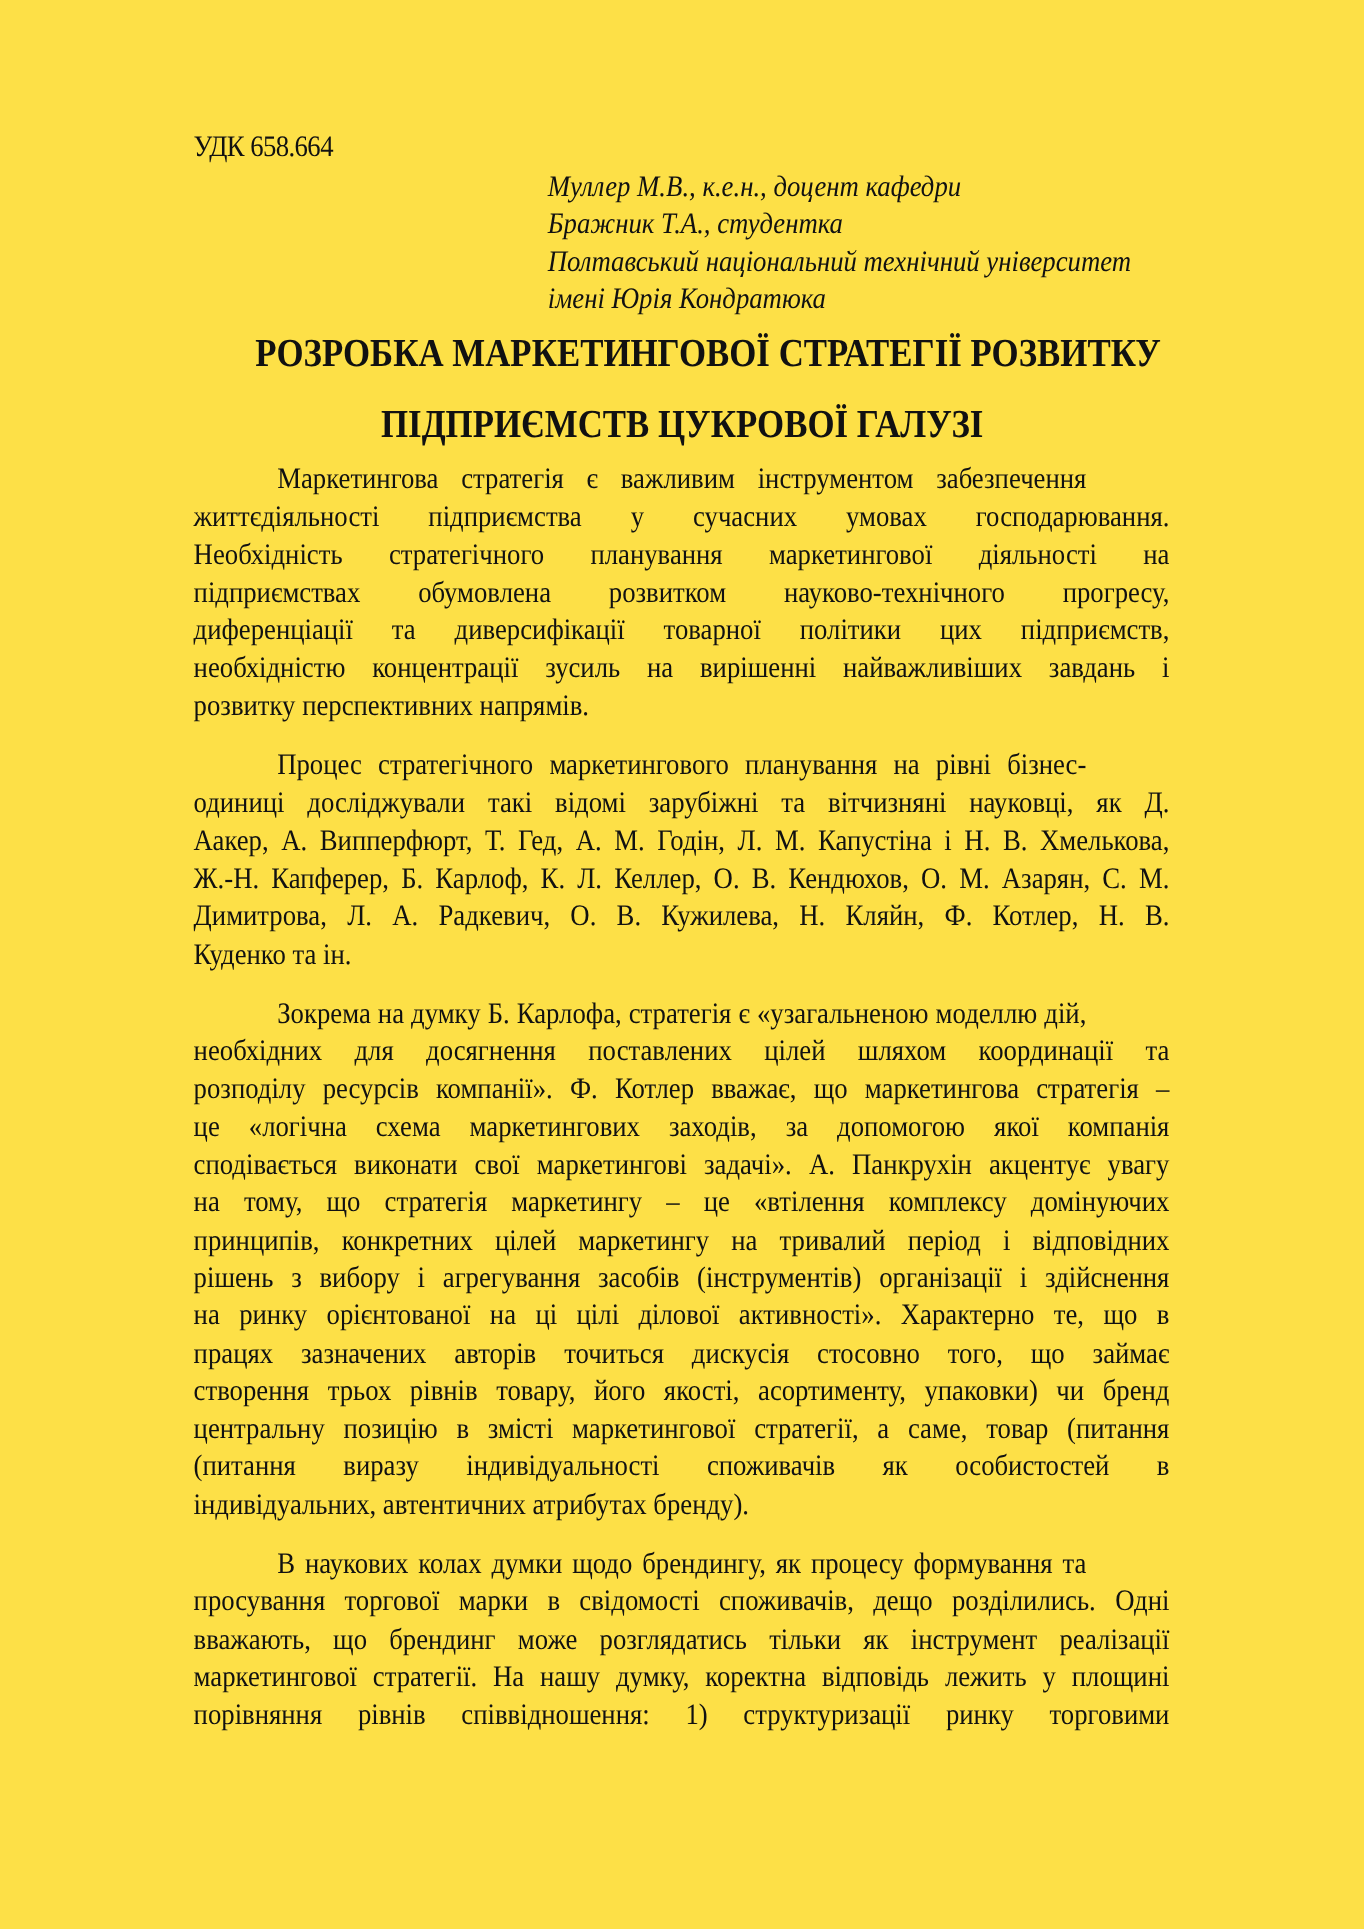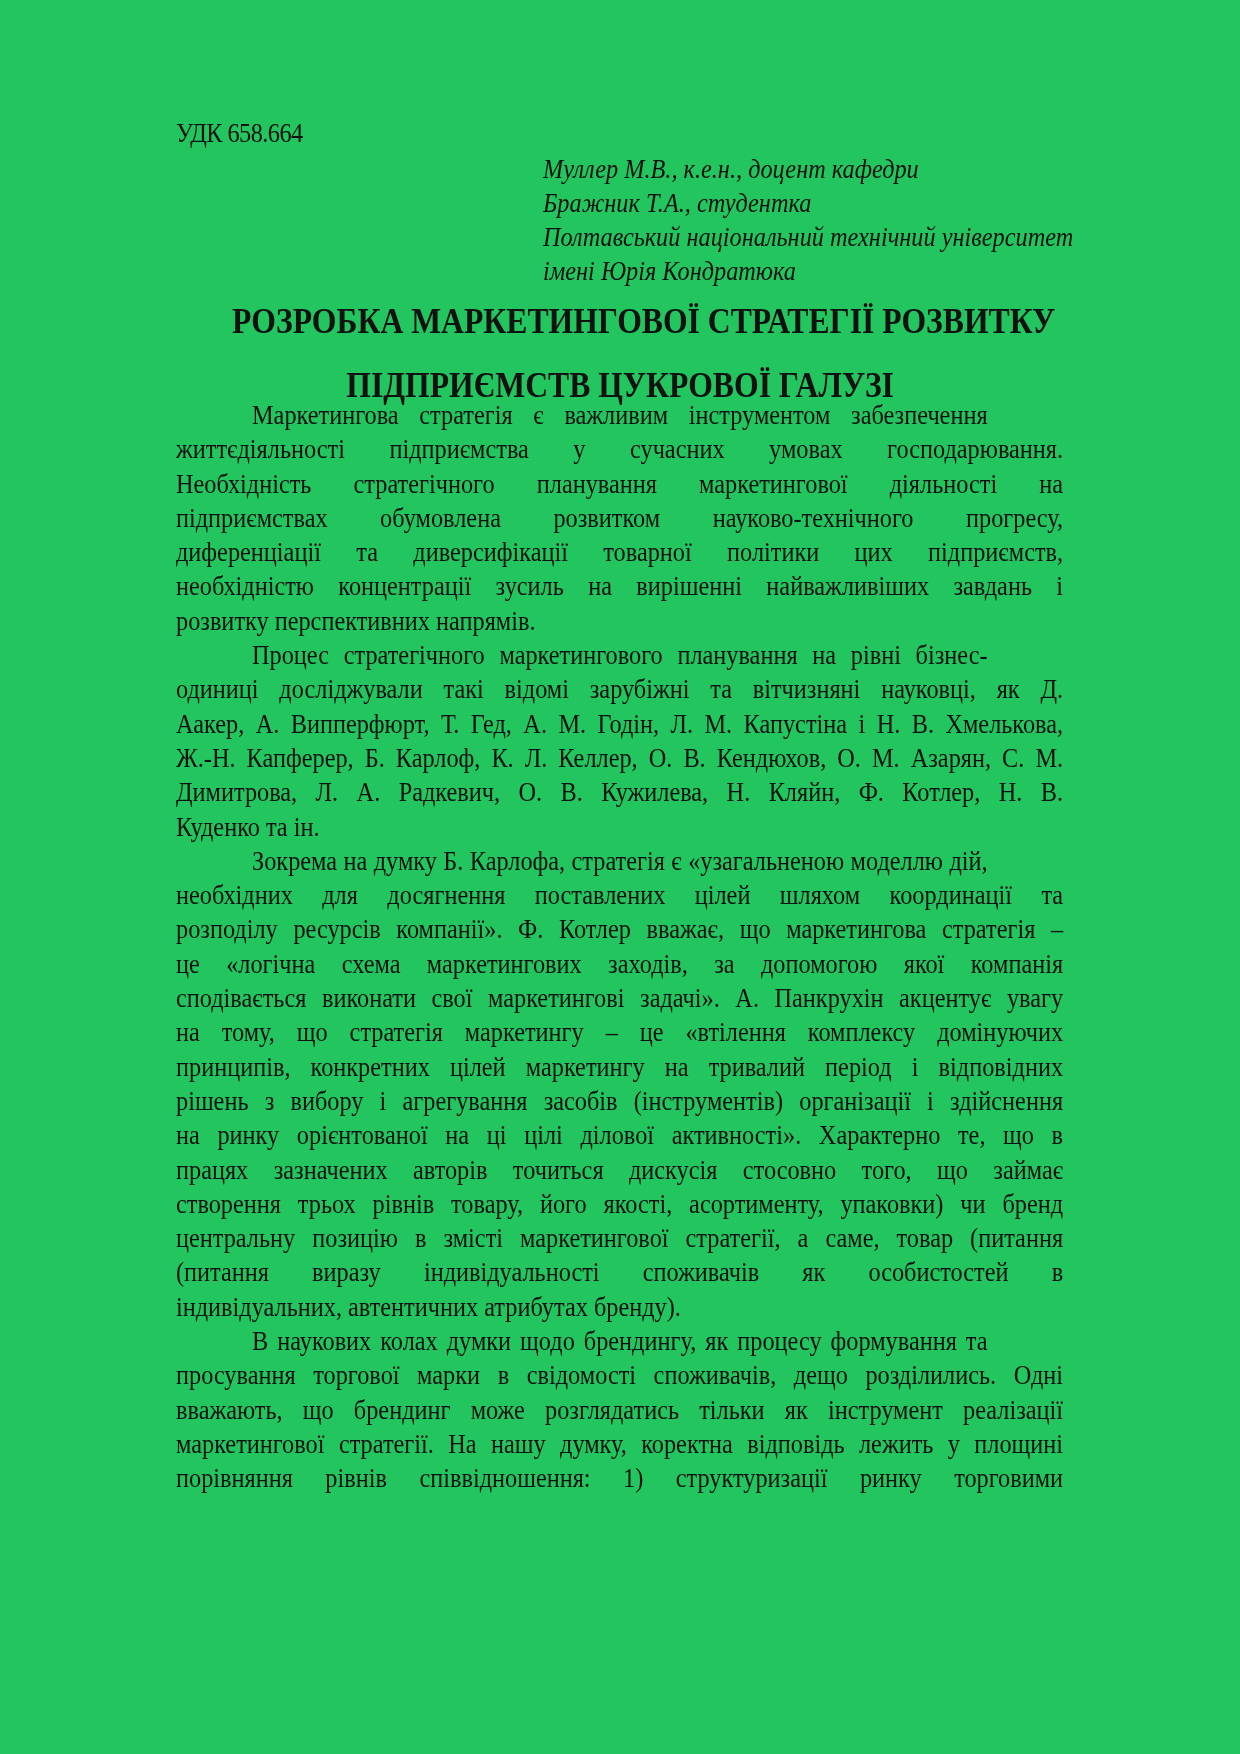--- a/index.html
+++ b/index.html
@@ -1,47 +1,47 @@
 <!DOCTYPE html>
 <html><head>
 <meta charset="utf-8">
 <style>
   html, body { margin: 0; padding: 0; background: #ffffff; }
   body { width: 1240px; height: 1754px; position: relative; overflow: hidden; }
   .page {
     position: absolute; left: 0; top: 0; width: 1240px; height: 1754px;
-    background: #22c55e; color: #111111;
+    background: #fde047; color: #111111;
     font-family: "Liberation Serif", "DejaVu Serif", serif;
   }
   .udk {
     position: absolute; left: 176px; top: 118px;
     font-size: 27px; letter-spacing: -0.6px; transform: scaleX(0.9); transform-origin: left top;
   }
   .authors {
-    position: absolute; left: 543px; top: 152px;
+    position: absolute; left: 498px; top: 152px;
     font-style: italic; font-size: 27px; line-height: 34px;
   }
   .authors div { transform: scaleX(0.9); transform-origin: left top; white-space: nowrap; }
   .title {
     position: absolute; left: 176px; width: 888px; text-align: center;
     font-weight: bold; font-size: 36px; white-space: nowrap;
   }
   .title span { display: inline-block; transform: scaleX(0.88); }
   .t1 { top: 300px; }
   .t2 { top: 364px; }
   .body {
     position: absolute; left: 176px; top: 398px; width: 888px;
     font-size: 27px; line-height: 34.3px;
   }
   .ln {
     display: block; height: 34.3px; white-space: nowrap;
     text-align: justify; text-align-last: justify;
   }
   .ln.last { text-align-last: left; text-decoration: underline; }
-  .ln.ind { padding-left: 76px; }
+  .ln.ind { padding-left: 76px; margin-top: 20px; }
   .ln span { display: inline-block; width: 111%; transform: scaleX(0.9); transform-origin: left top; text-align: justify; text-align-last: justify; }
   .ln.ind span { width: calc(111% - 84px); }
   .ln.last span { text-align-last: left; }
 </style>
 </head>
 <body>
 
 <div class="page">
   <div class="udk">УДК 658.664</div>
 

